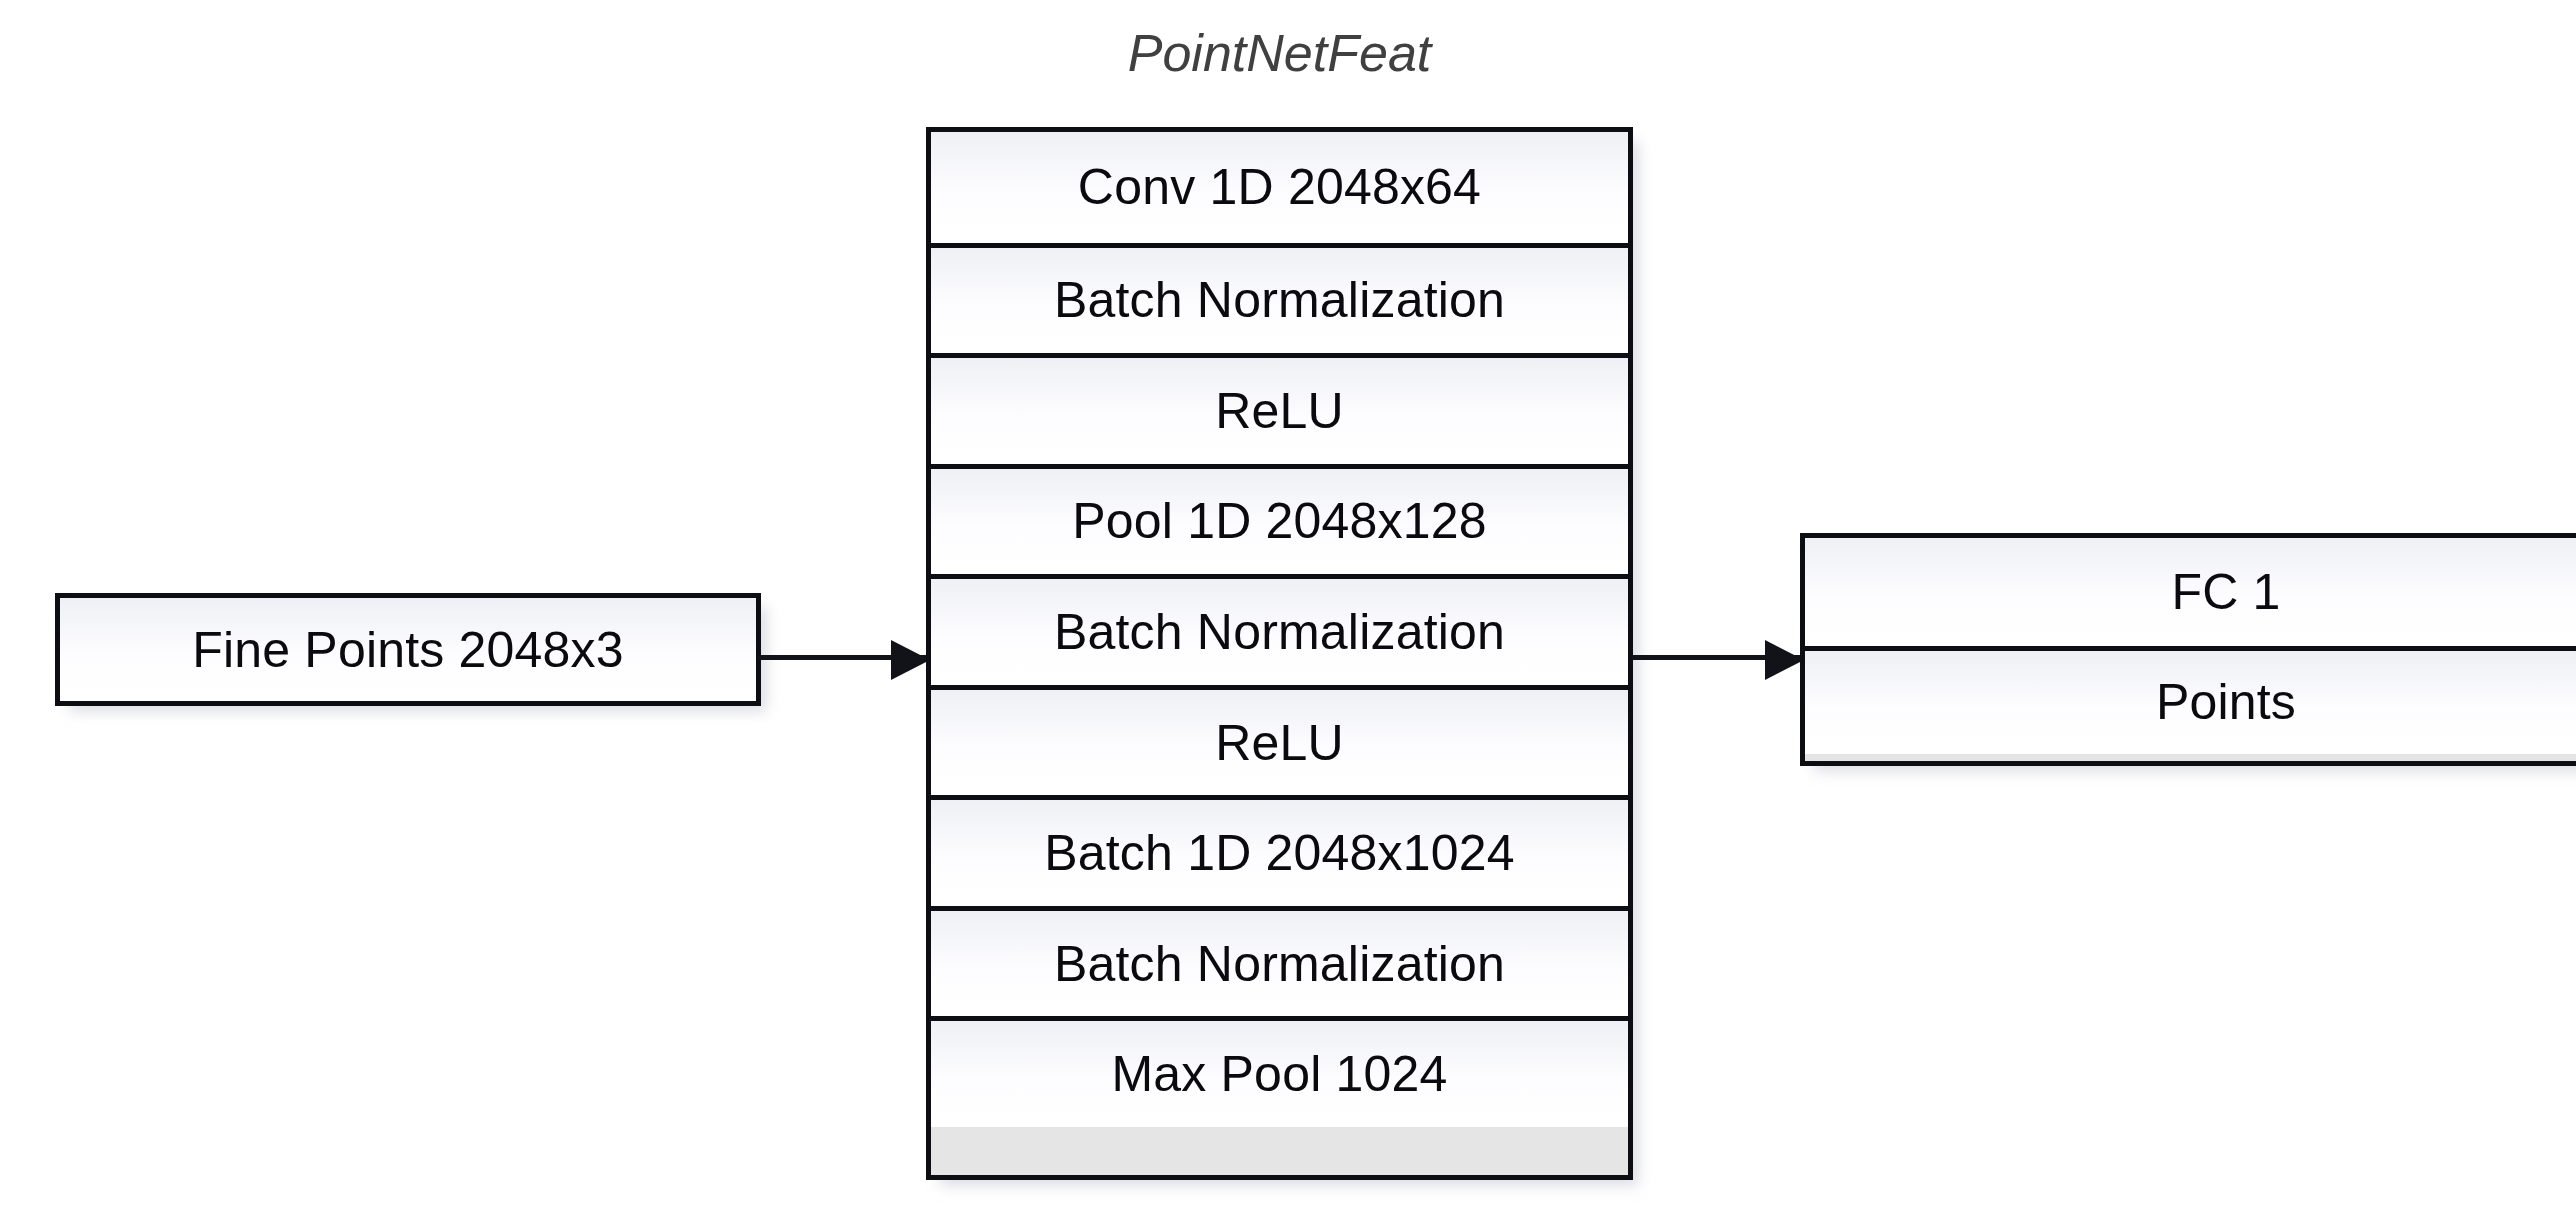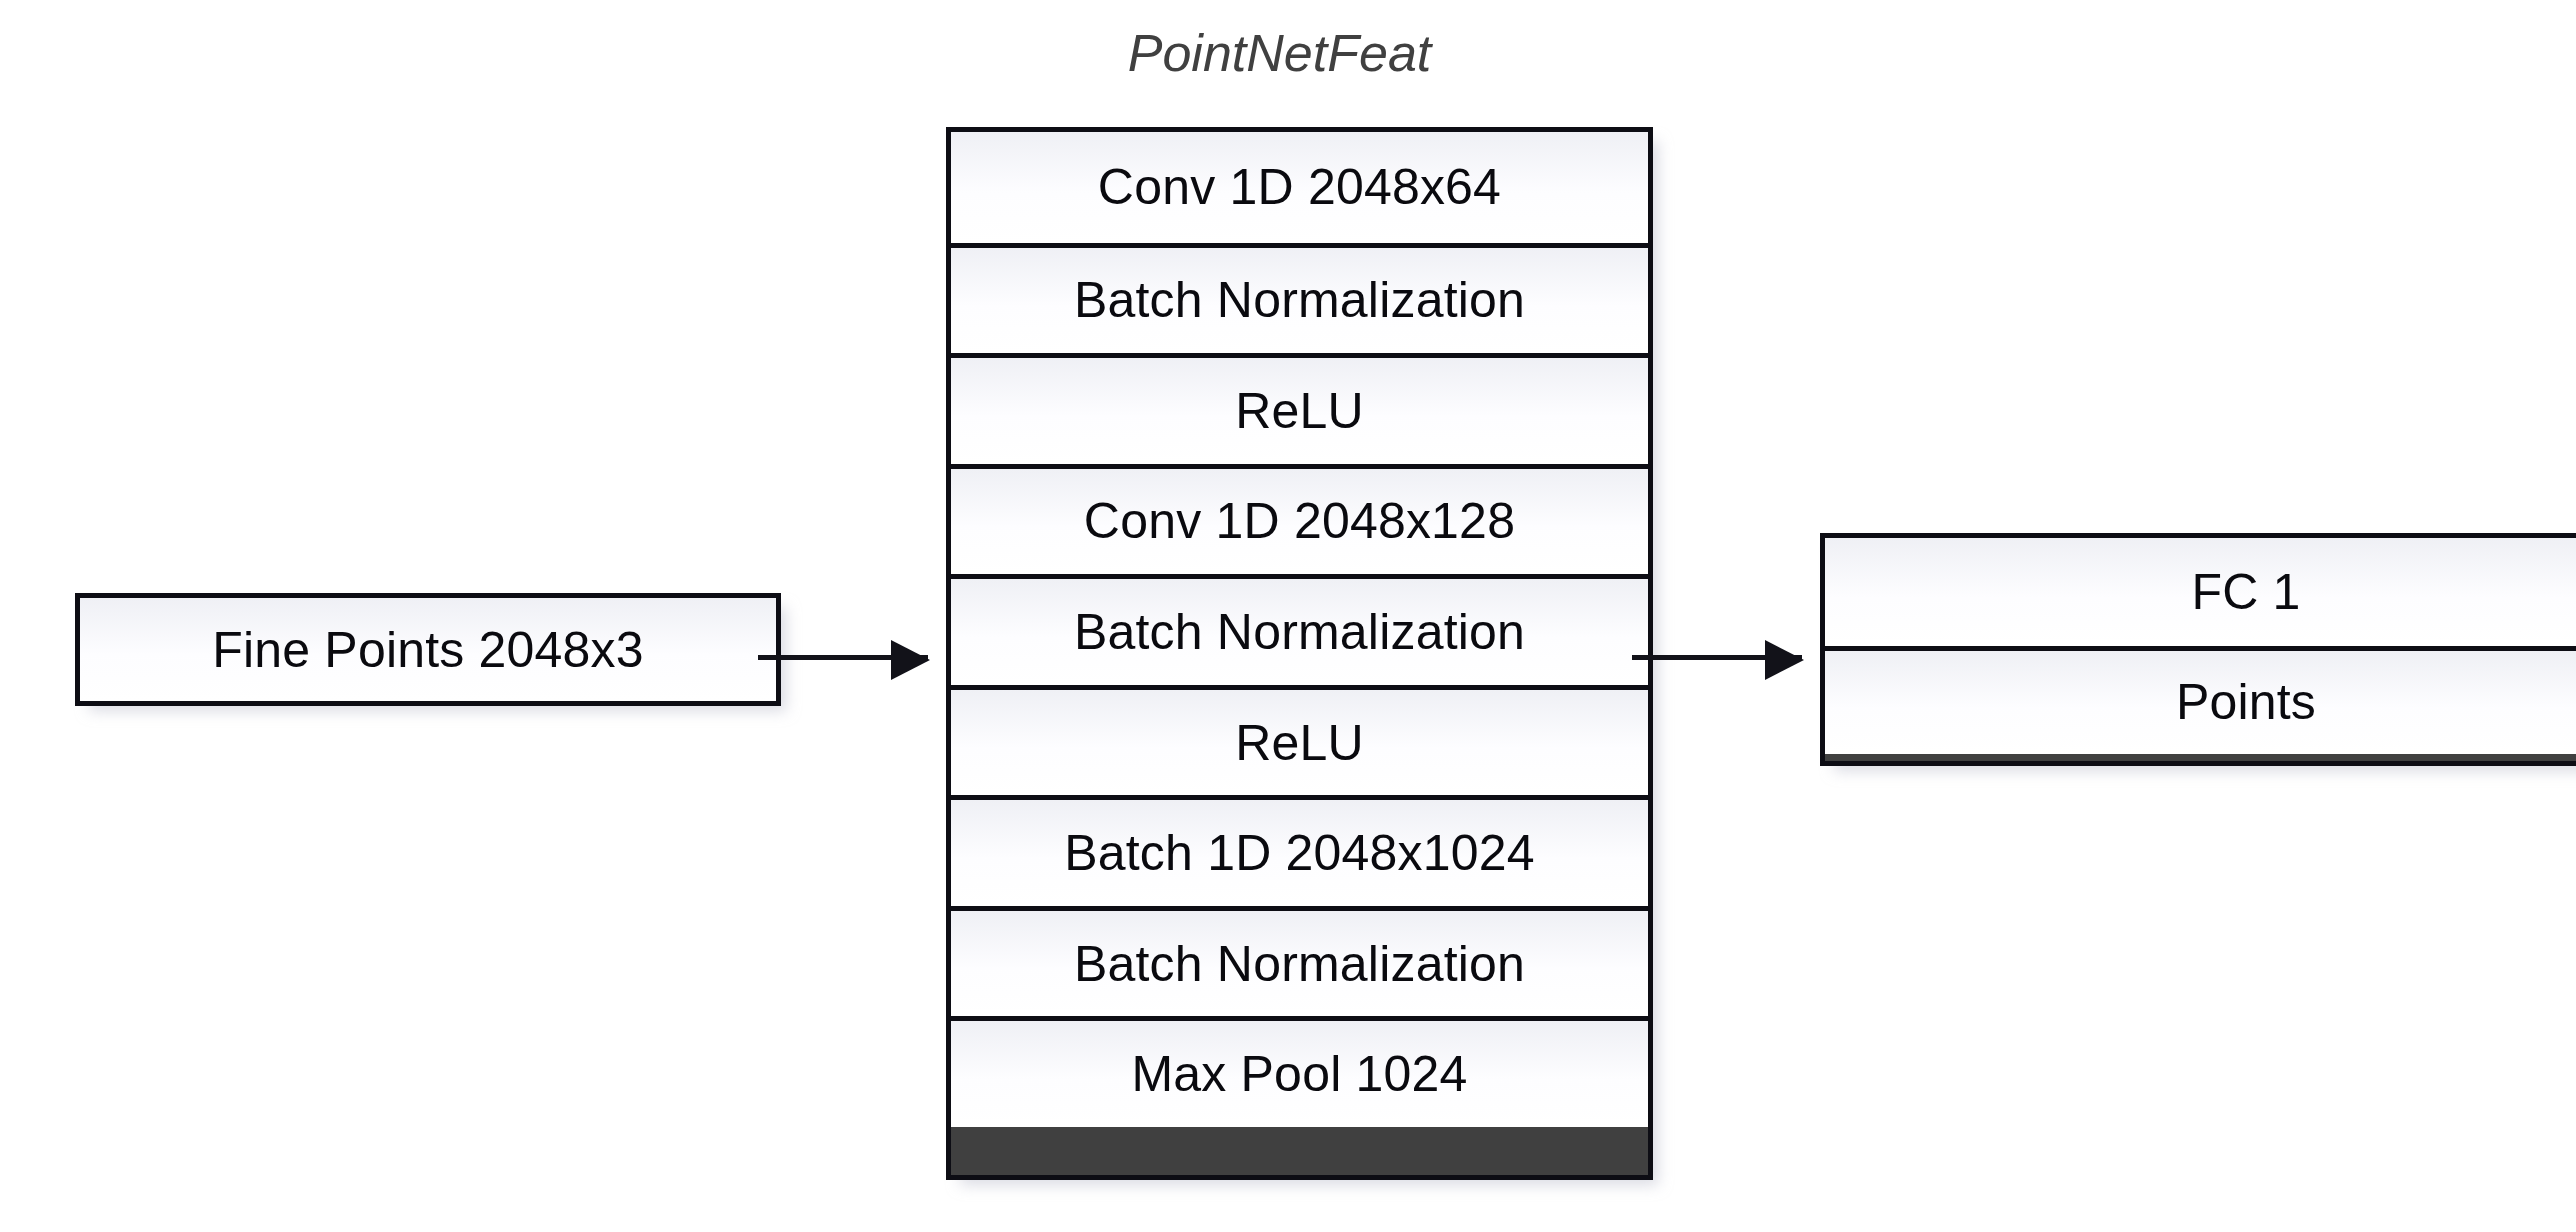--- a/index.html
+++ b/index.html
@@ -16,23 +16,22 @@
     height: 1233px;
     background: #ffffff;
     overflow: hidden;
   }
 
   
   .node {
     position: absolute;
     box-sizing: border-box;
     border: 5.8px solid #0d0d14;
-    background: #404040;
+    background: #e5e5e5;
     box-shadow: 9.7px 9.7px 13.5px -3.9px rgba(190,192,205,0.55);
-    margin-left: 20px;
   }
   .node .row {
     box-sizing: border-box;
     width: 100%;
     display: flex;
     align-items: center;
     justify-content: center;
     background: linear-gradient(180deg, #eff0f5 0%, #fdfdff 55%, #ffffff 100%);
     color: #0a0a0f;
     font-size: 50px;
@@ -126,21 +125,21 @@
   <div class="connector" id="connector-input-to-stack">
     <span class="arrowhead"></span>
   </div>
 
   <div id="pointnetfeat-title">PointNetFeat</div>
 
   <div class="node" id="pointnetfeat-stack">
     <div class="row">Conv 1D 2048x64</div>
     <div class="row">Batch Normalization</div>
     <div class="row">ReLU</div>
-    <div class="row">Conv 1D 2048x128</div>
+    <div class="row">Pool 1D 2048x128</div>
     <div class="row">Batch Normalization</div>
     <div class="row">ReLU</div>
     <div class="row">Batch 1D 2048x1024</div>
     <div class="row">Batch Normalization</div>
     <div class="row">Max Pool 1024</div>
   </div>
 
   <div class="connector" id="connector-stack-to-classifier">
     <span class="arrowhead"></span>
   </div>

